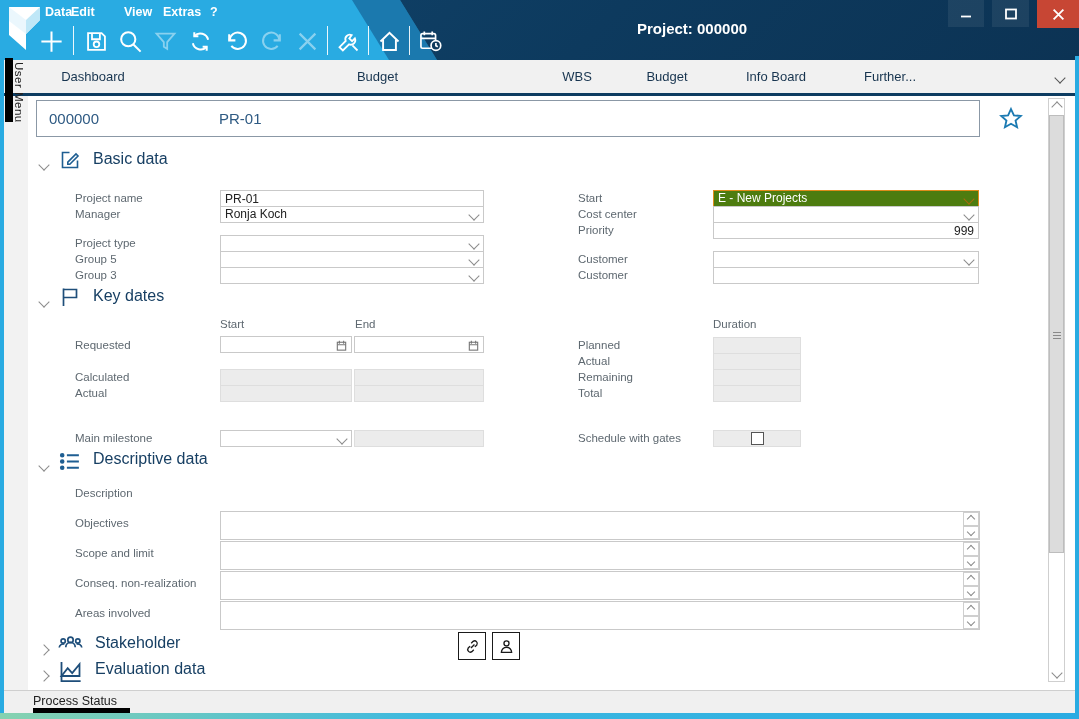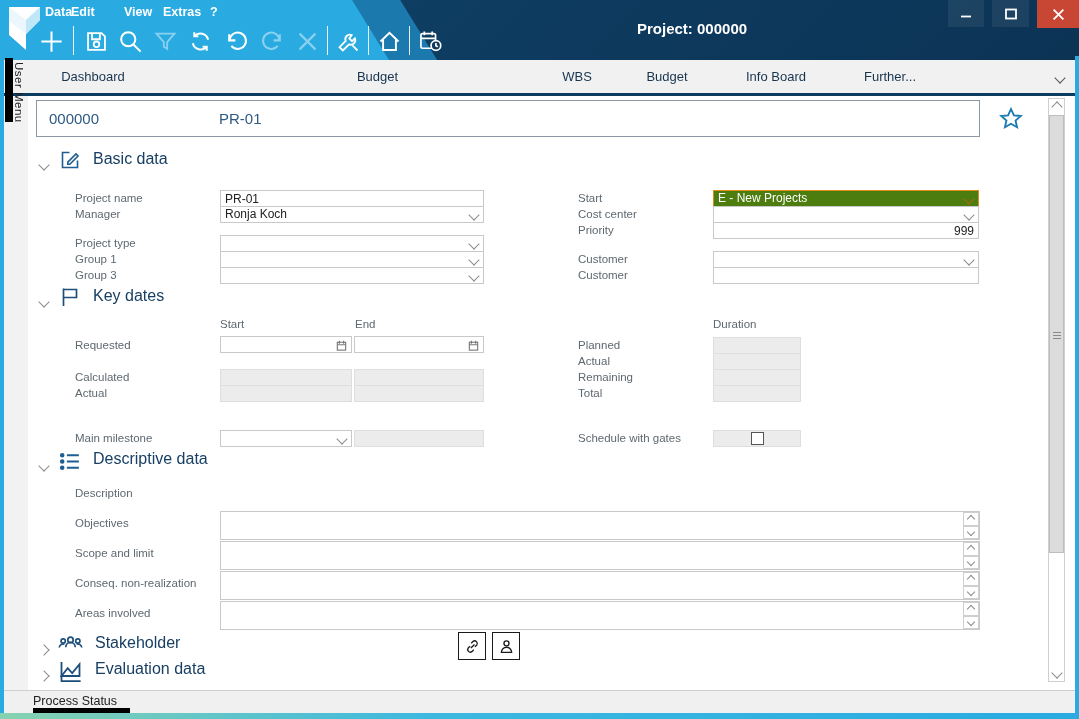--- a/index.html
+++ b/index.html
@@ -233,21 +233,21 @@
         <path d="M9.8 16.2v-2l8.2-8.2 2 2-8.2 8.2z"></path>
       </svg></span>
   <span class="sectitle" style="left:93px;top:150px">Basic data</span>
 
   <span class="lbl" style="left:75px;top:192px">Project name</span>
   <input class="fld" style="left: 220px; top: 190px; width: 264px;" value="PR-01">
   <span class="lbl" style="left:75px;top:208px">Manager</span>
   <div class="fld sel" style="left:220px;top:206px;width:264px"><span>Ronja Koch</span><span class="sc chev"></span></div>
   <span class="lbl" style="left:75px;top:237px">Project type</span>
   <div class="fld sel" style="left:220px;top:235px;width:264px"><span></span><span class="sc chev"></span></div>
-  <span class="lbl" style="left:75px;top:253px">Group 1</span>
+  <span class="lbl" style="left:75px;top:253px">Group 5</span>
   <div class="fld sel" style="left:220px;top:251px;width:264px"><span></span><span class="sc chev"></span></div>
   <span class="lbl" style="left:75px;top:269px">Group 3</span>
   <div class="fld sel" style="left:220px;top:267px;width:264px"><span></span><span class="sc chev"></span></div>
 
   <span class="lbl" style="left:578px;top:192px">Start</span>
   <div class="fld sel orange" style="left:713px;top:190px;width:266px"><span>E - New Projects</span><span class="sc chev"></span></div>
   <span class="lbl" style="left:578px;top:208px">Cost center</span>
   <div class="fld sel" style="left:713px;top:206px;width:266px"><span></span><span class="sc chev"></span></div>
   <span class="lbl" style="left:578px;top:224px">Priority</span>
   <input class="fld" style="left: 713px; top: 222px; width: 266px; text-align: right;" value="999">

